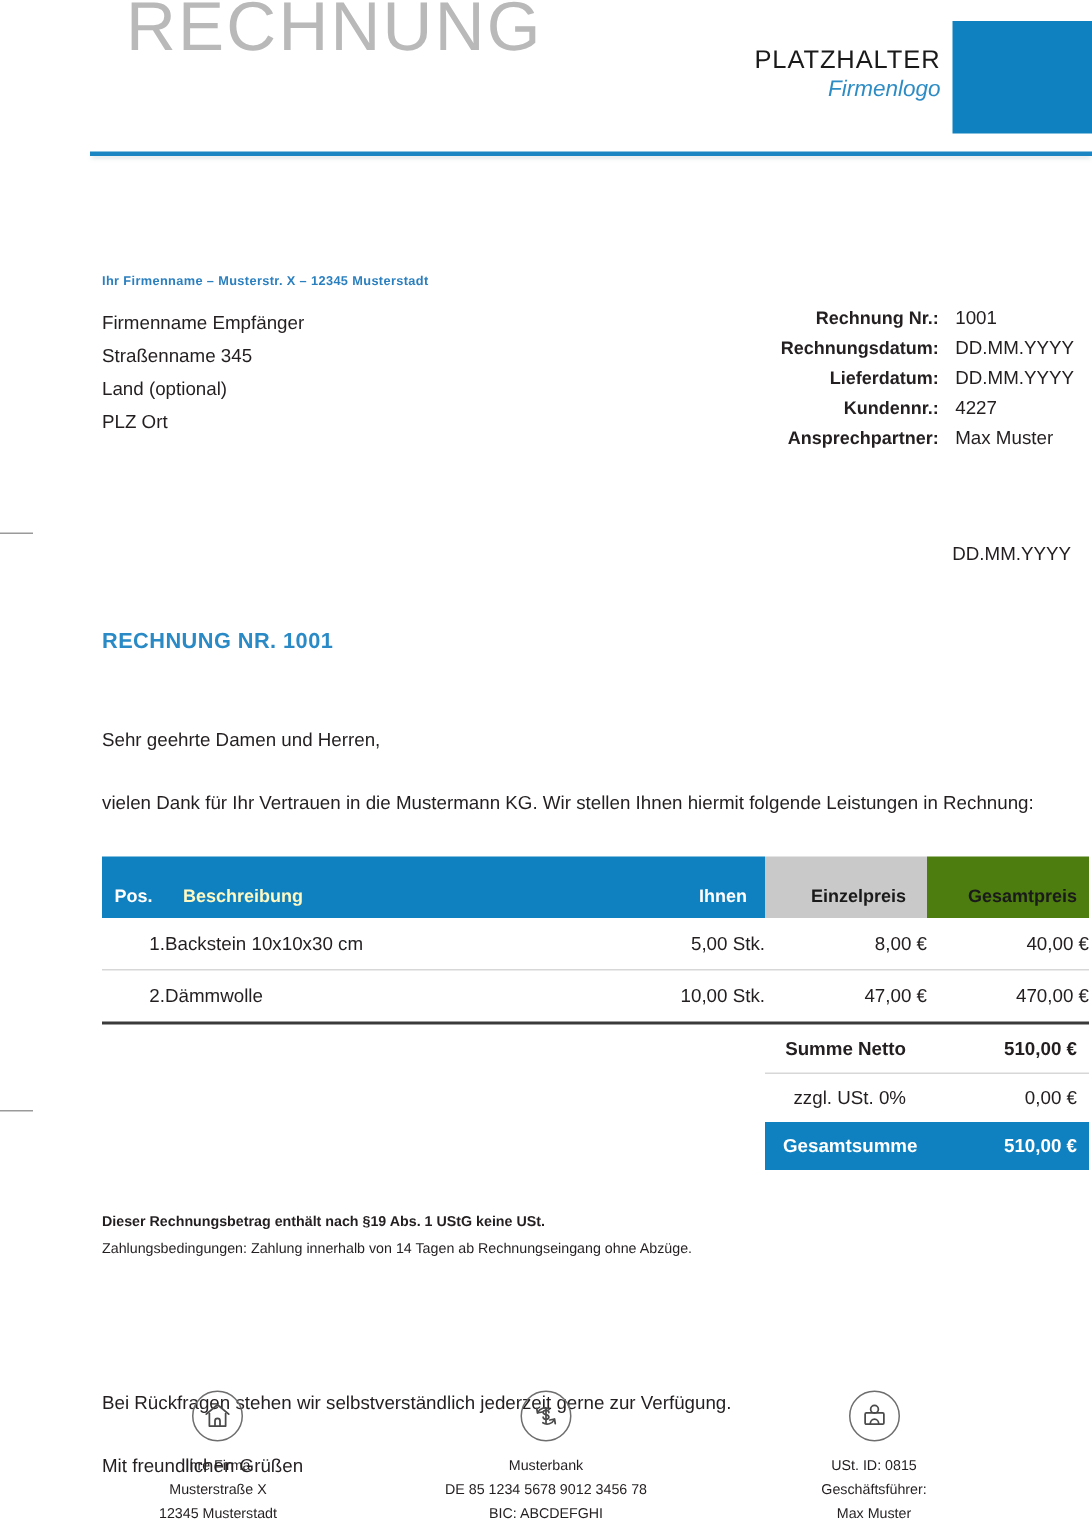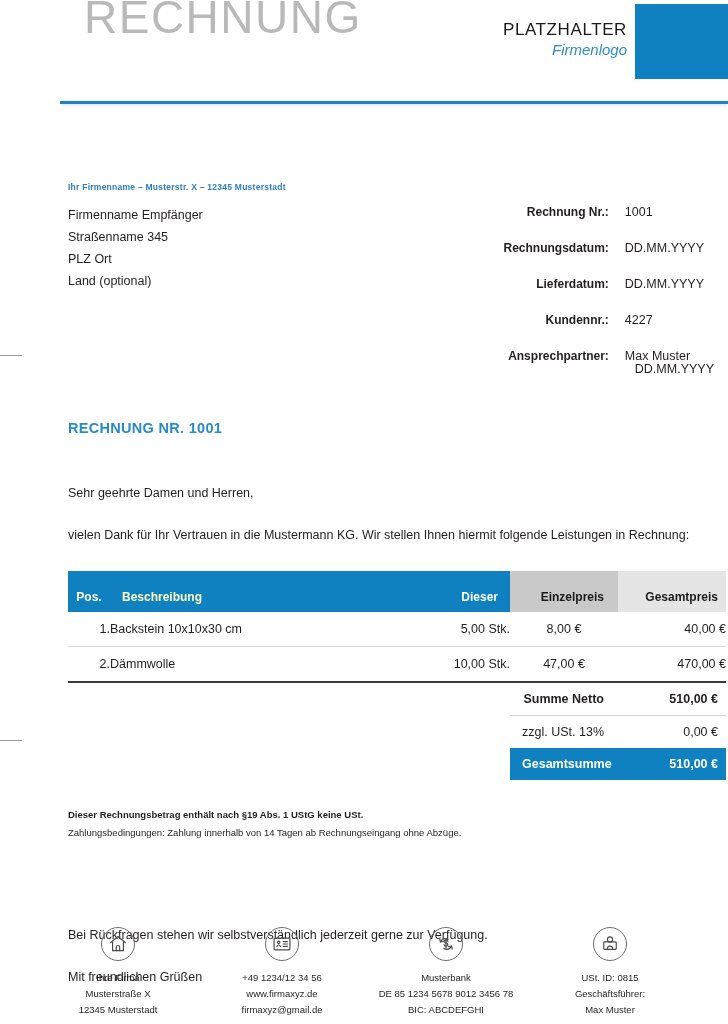--- a/index.html
+++ b/index.html
@@ -39,21 +39,21 @@
     top: -6px;
     font-size: 46px;
     letter-spacing: 1.5px;
     color: #b9b9b9;
     font-weight: 400;
     line-height: 1;
   }
   .logo-block {
     position: absolute;
     right: 0;
-    top: 4px;
+    top: 14px;
     display: flex;
     align-items: flex-start;
   }
   .logo-text {
     text-align: right;
     padding-top: 16px;
     padding-right: 8px;
   }
   .logo-title {
     font-size: 17px;
@@ -102,27 +102,26 @@
     letter-spacing: 0.25px;
     margin-bottom: 12px;
   }
   .recipient div {
     font-size: 12.5px;
     line-height: 22px;
     color: #231f20;
   }
   .meta {
     position: absolute;
-    right: 16px;
+    right: 4px;
     top: 20px;
     display: grid;
     grid-template-columns: auto auto;
     column-gap: 11px;
     row-gap: 0;
-    gap: 16px;
   }
   .meta .m-label {
     font-size: 12px;
     font-weight: bold;
     text-align: right;
     line-height: 20px;
     white-space: nowrap;
   }
   .meta .m-value {
     font-size: 12.5px;
@@ -171,31 +170,31 @@
   table.items th {
     font-size: 12px;
     font-weight: bold;
     padding: 19px 0 8px 0;
     height: 27px;
   }
   .th-pos     { width: 42px;  background: #0f81c0; color: #fff; text-align: center; }
   .th-desc    { background: #0f81c0; color: #fef9c3; text-align: left; padding-left: 12px !important; }
   .th-menge   { width: 120px; background: #0f81c0; color: #fff; text-align: right; padding-right: 12px !important; }
   .th-einzel  { width: 108px; background: #c9c9c9; color: #1a1a1a; text-align: right; padding-right: 14px !important; }
-  .th-gesamt  { width: 108px; background: #e5e5e5; color: #1a1a1a; text-align: right; padding-right: 8px !important; }
+  .th-gesamt  { width: 108px; background: #4d7c0f; color: #1a1a1a; text-align: right; padding-right: 8px !important; }
 
   table.items td {
     font-size: 12.5px;
     padding: 10px 0;
     border-bottom: 1px solid #d7d7d7;
   }
   td.c-pos    { text-align: right; padding-right: 10px; }
   td.c-desc   { text-align: left; padding-left: 12px; }
   td.c-menge  { text-align: right; padding-right: 12px; }
-  td.c-einzel { text-align: center; padding-right: 14px; }
+  td.c-einzel { text-align: right; padding-right: 14px; }
   td.c-gesamt { text-align: right; padding-right: 8px; }
 
   tr.last-item td { border-bottom: 2px solid #3a3a3a; }
 
   
   tr.total-row td {
     font-size: 12.5px;
     font-weight: bold;
     padding: 9px 0;
     border-bottom: 1px solid #d7d7d7;
@@ -295,22 +294,22 @@
 </div>
 
 <div class="page">
 
   <div class="addr-meta">
     <div class="sender-line">Ihr Firmenname – Musterstr. X – 12345 Musterstadt</div>
 
     <div class="recipient">
       <div>Firmenname Empfänger</div>
       <div>Straßenname 345</div>
+      <div>Land (optional)</div>
       <div>PLZ Ort</div>
-      <div>Land (optional)</div>
     </div>
 
     <div class="meta">
       <div class="m-label">Rechnung Nr.:</div>
       <div class="m-value">1001</div>
 
       <div class="m-label">Rechnungsdatum:</div>
       <div class="m-value">DD.MM.YYYY</div>
 
       <div class="m-label">Lieferdatum:</div>
@@ -330,21 +329,21 @@
 
   <div class="salutation">Sehr geehrte Damen und Herren,</div>
   <div class="intro">vielen Dank für Ihr Vertrauen in die Mustermann KG. Wir stellen Ihnen hiermit folgende Leistungen in Rechnung:</div>
 
   <div class="table-wrap">
     <table class="items">
       <thead>
         <tr>
           <th class="th-pos">Pos.</th>
           <th class="th-desc">Beschreibung</th>
-          <th class="th-menge">Dieser</th>
+          <th class="th-menge">Ihnen</th>
           <th class="th-einzel">Einzelpreis</th>
           <th class="th-gesamt">Gesamtpreis</th>
         </tr>
       </thead>
       <tbody>
         <tr>
           <td class="c-pos">1.</td>
           <td class="c-desc">Backstein 10x10x30 cm</td>
           <td class="c-menge">5,00 Stk.</td>
           <td class="c-einzel">8,00 €</td>
@@ -359,21 +358,21 @@
         </tr>
 
         <tr class="total-row">
           <td class="t-blank" colspan="3"></td>
           <td class="t-label">Summe Netto</td>
           <td class="t-value">510,00 €</td>
         </tr>
 
         <tr class="total-row vat-row">
           <td class="t-blank" colspan="3"></td>
-          <td class="t-label">zzgl. USt. 13%</td>
+          <td class="t-label">zzgl. USt. 0%</td>
           <td class="t-value">0,00 €</td>
         </tr>
 
         <tr class="grand-row">
           <td class="t-blank" colspan="3"></td>
           <td class="g-label">Gesamtsumme</td>
           <td class="g-value">510,00 €</td>
         </tr>
       </tbody>
     </table>
@@ -396,33 +395,20 @@
         <path d="M3 10.5 12 3l9 7.5"></path>
         <path d="M5.5 9.8V20h13V9.8"></path>
         <path d="M10 20v-4.2a2 2 0 0 1 4 0V20"></path>
       </svg>
     </div>
     <div class="fline">Ihre Firma</div>
     <div class="fline">Musterstraße X</div>
     <div class="fline">12345 Musterstadt</div>
   </div>
 
-  <div class="foot-col">
-    <div class="foot-icon">
-      <svg width="20" height="20" viewBox="0 0 24 24" fill="none" stroke="#4a4a4a" stroke-width="1.4" stroke-linecap="round" stroke-linejoin="round">
-        <rect x="2.5" y="5" width="19" height="14" rx="1.2"></rect>
-        <circle cx="8" cy="10" r="1.5"></circle>
-        <path d="M5.8 15.2c.4-1.3 1.3-2 2.2-2s1.8.7 2.2 2"></path>
-        <path d="M13.5 9.2h5M13.5 12h5M13.5 14.8h5"></path>
-      </svg>
-    </div>
-    <div class="fline">+49 1234/12 34 56</div>
-    <div class="fline">www.firmaxyz.de</div>
-    <div class="fline">firmaxyz@gmail.de</div>
-  </div>
 
   <div class="foot-col">
     <div class="foot-icon">
       <svg width="20" height="20" viewBox="0 0 24 24" fill="none" stroke="#4a4a4a" stroke-width="1.4" stroke-linecap="round" stroke-linejoin="round">
         <path d="M14.5 6.6A6.2 6.2 0 0 0 5.4 9.2"></path>
         <path d="M4.6 5.9 5.2 9.6l3.7-.8"></path>
         <path d="M9.5 17.4a6.2 6.2 0 0 0 9.1-2.6"></path>
         <path d="M19.4 18.1 18.8 14.4l-3.7.8"></path>
         <path d="M12 6.3v11.4"></path>
         <path d="M14.3 9.2c0-1.1-1-1.8-2.3-1.8s-2.3.7-2.3 1.7c0 2.4 4.6 1.3 4.6 3.7 0 1.1-1 1.8-2.3 1.8s-2.3-.7-2.3-1.8"></path>

